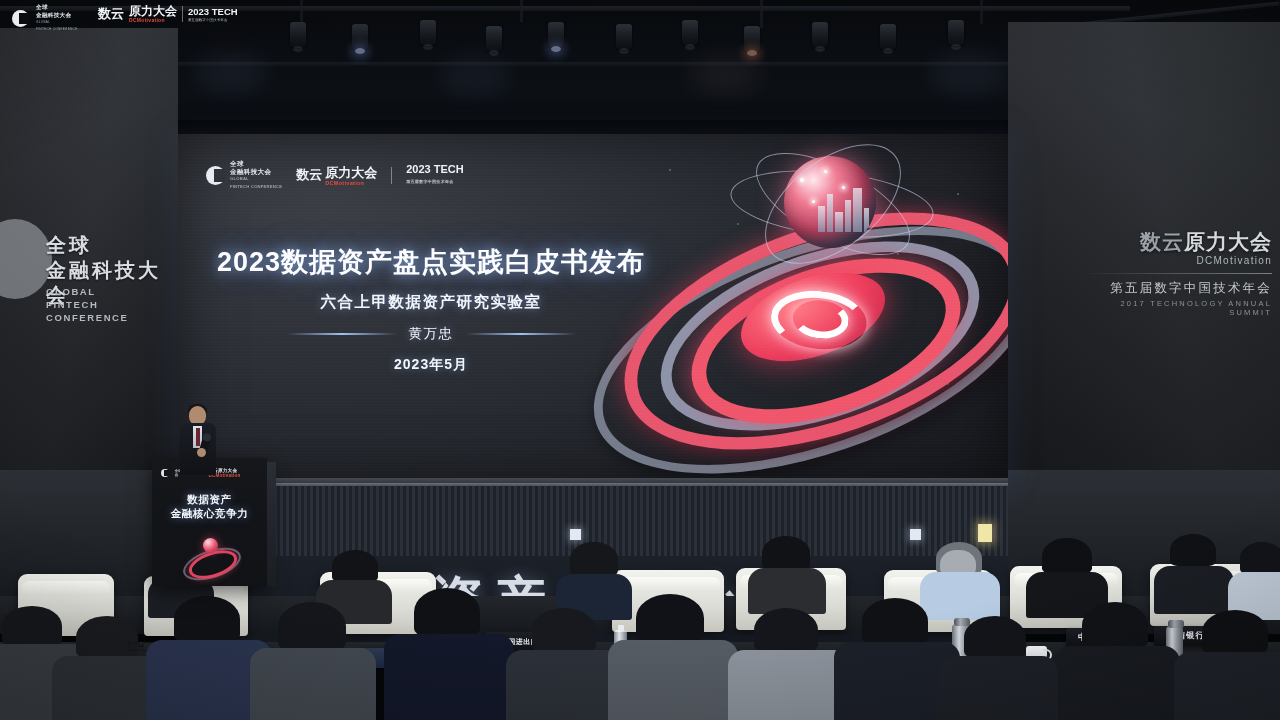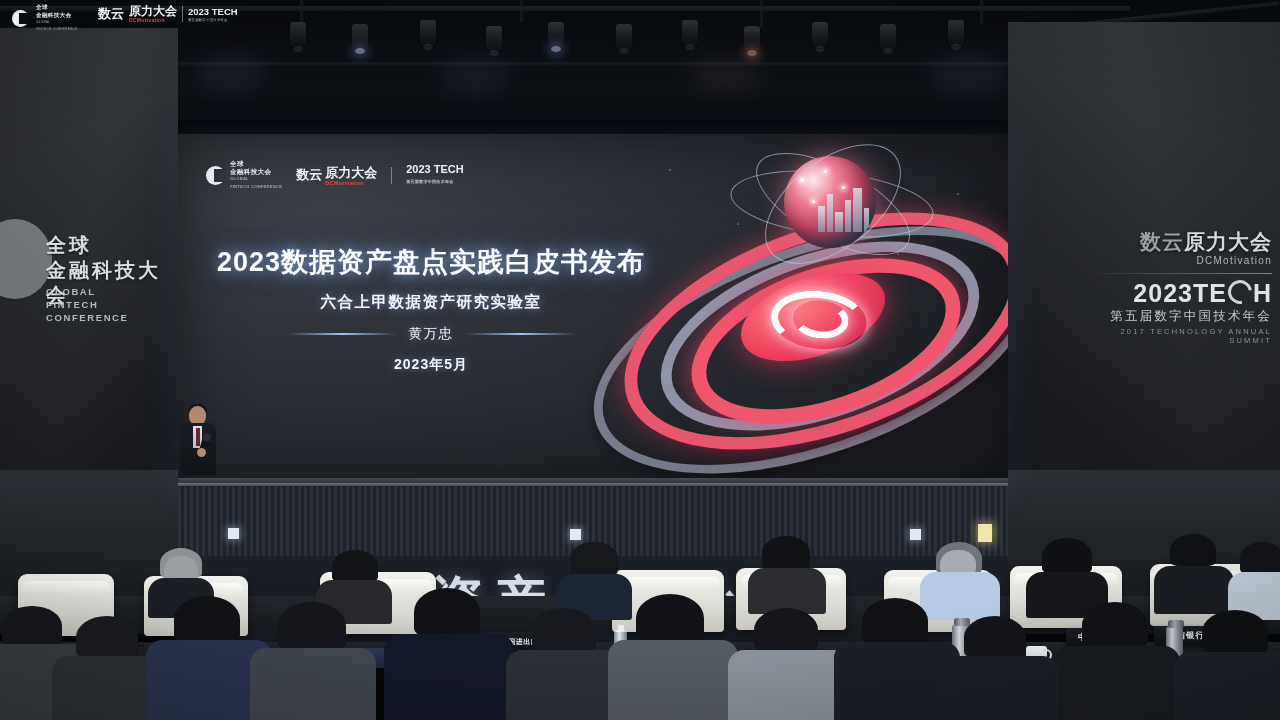--- a/index.html
+++ b/index.html
@@ -307,21 +307,20 @@
     <div class="fintech-mark"></div>
     <div class="sl-cn"><span>全球</span><br><span>金融科技大会</span></div>
     <div class="sl-en"><span>GLOBAL</span><br><span>FINTECH CONFERENCE</span></div>
   </div>
 
   <div class="wall-right"></div>
   <div class="sign-right">
     <div class="sr-l1"><span class="dim">数云</span><span>原力大会</span></div>
     <div class="sr-l2">DCMotivation</div>
     <div class="sr-rule"></div>
-    <div class="sr-l3"><span>2023</span><span>TE</span><span class="swirl"></span><span>H</span></div>
     <div class="sr-l4">第五届数字中国技术年会</div>
     <div class="sr-l5">2017 TECHNOLOGY ANNUAL SUMMIT</div>
   </div>
 
   <div class="stage-floor"></div>
 
   <div class="screen">
     <div class="screen-starfield"></div>
 
     <div class="screen-logos">
@@ -407,20 +406,37 @@
   <div class="speaker">
     <div class="sp-hair"></div>
     <div class="sp-head"></div>
     <div class="sp-body"></div>
     <div class="sp-shirt"></div>
     <div class="sp-tie"></div>
     <div class="sp-mic"></div>
     <div class="sp-hand"></div>
   </div>
 
+  <div class="podium">
+    <div class="pod-side"></div>
+    <div class="pod-logos">
+      <div class="pod-mark"></div>
+      <div class="pod-l1">全球金融科技大会</div>
+      <div class="pod-l2"><span>数云原力大会</span><i>DCMotivation</i></div>
+    </div>
+    <div class="pod-title">
+      <span>数据资产</span><br>
+      <span>金融核心竞争力</span>
+    </div>
+    <div class="pod-art">
+      <div class="pr pr1"></div>
+      <div class="pr pr2"></div>
+      <div class="pball"></div>
+    </div>
+  </div>
 
   <div class="audience">
 
     <div class="sofa" style="left:18px;top:54px;width:96px;height:62px;"></div>
     <div class="sofa" style="left:144px;top:56px;width:104px;height:60px;"></div>
     <div class="sofa" style="left:320px;top:52px;width:116px;height:62px;"></div>
     <div class="sofa" style="left:612px;top:50px;width:112px;height:62px;"></div>
     <div class="sofa" style="left:736px;top:48px;width:110px;height:62px;"></div>
     <div class="sofa" style="left:884px;top:50px;width:108px;height:62px;"></div>
     <div class="sofa" style="left:1010px;top:46px;width:112px;height:62px;"></div>

